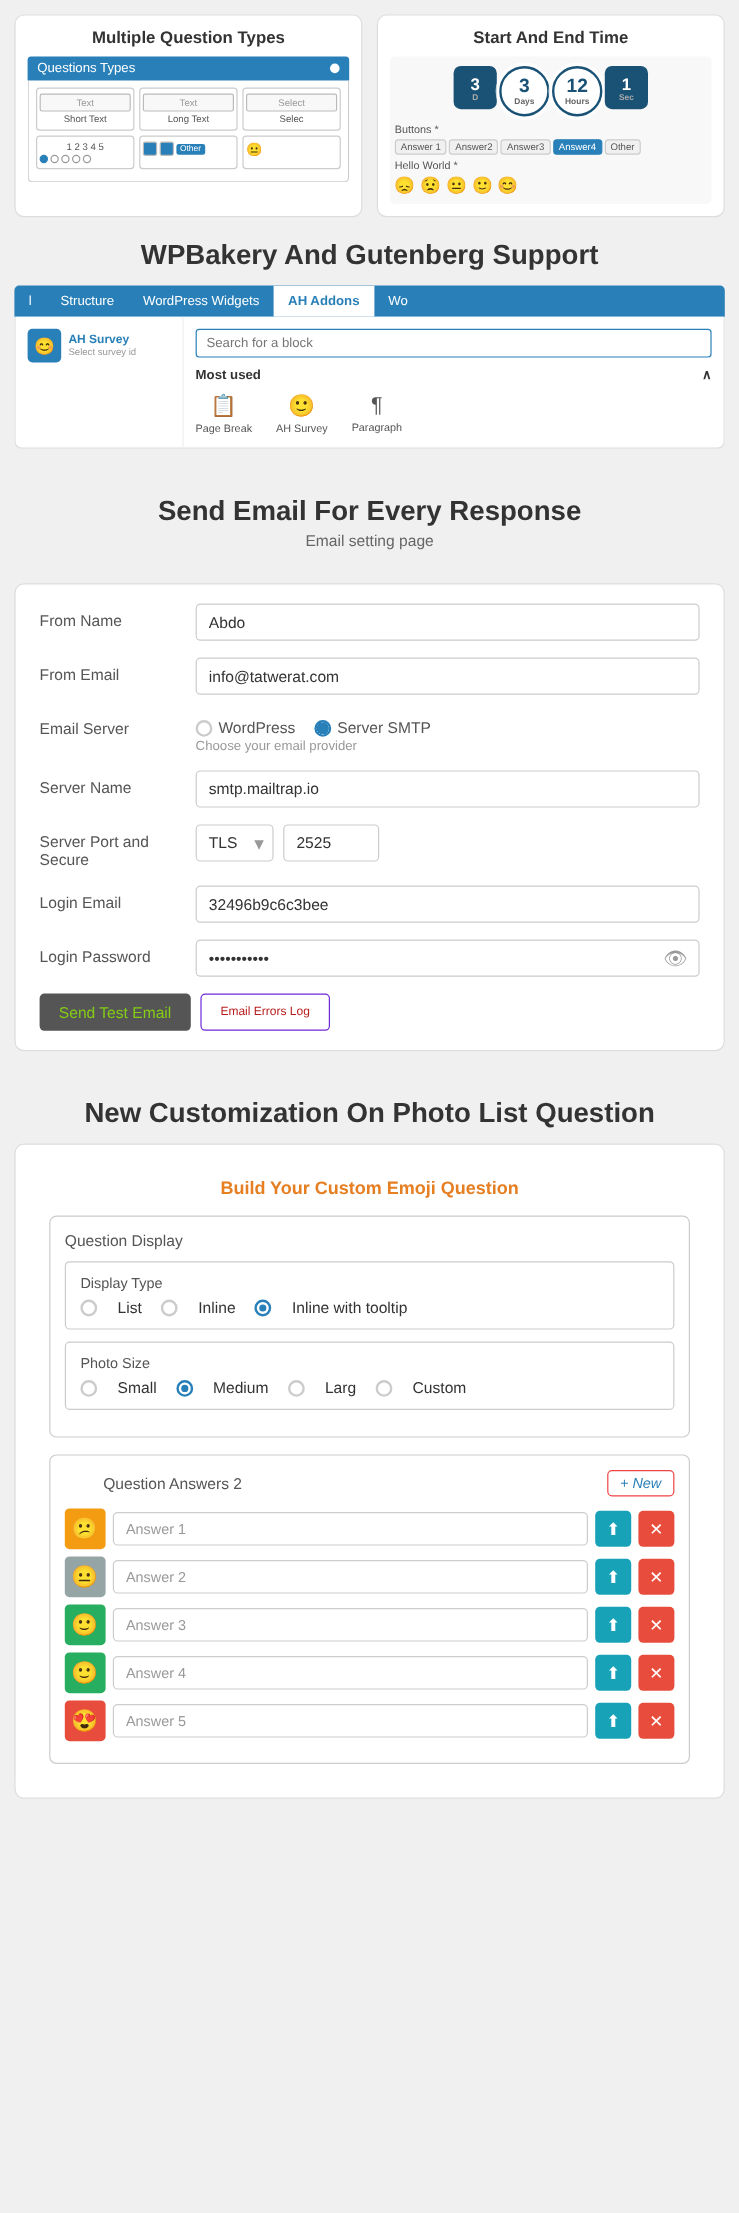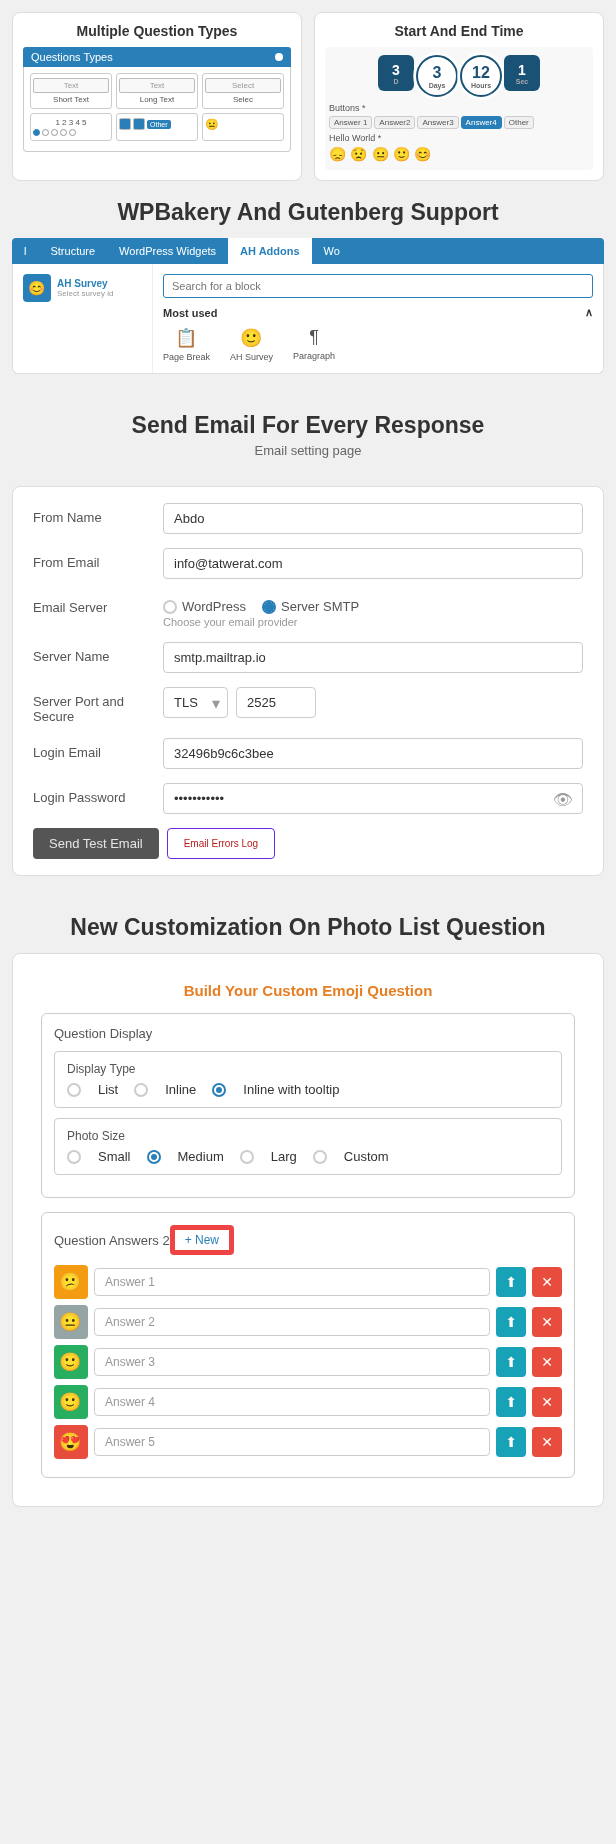--- a/index.html
+++ b/index.html
@@ -428,21 +428,21 @@
       font-size: 16px;
       cursor: pointer;
     }
     .form-actions {
       display: flex;
       gap: 8px;
       margin-top: 8px;
     }
     .btn-dark {
       background: #555;
-      color: #e5e5e5;
+      color: #84cc16;
       border: none;
       border-radius: 4px;
       padding: 8px 16px;
       font-size: 13px;
       cursor: pointer;
     }
     .btn-outline-danger {
       background: #fff;
       color: #b91c1c;
       border: 1px solid #6d28d9;
@@ -523,36 +523,38 @@
       border-radius: 50%;
       position: absolute;
       top: 50%;
       left: 50%;
       transform: translate(-50%, -50%);
     }
 
     
     .answers-header {
       display: flex;
-      justify-content: flex-start;
+      justify-content: space-between;
       align-items: center;
       margin-bottom: 10px;
+      margin-left: 32px;
     }
     .answers-title {
       font-size: 13px;
       color: #555;
     }
     .btn-new {
       background: #fff;
-      border: 5px solid #ef4444;
+      border: 1px solid #ef4444;
       color: #2980b9;
       border-radius: 4px;
       padding: 3px 10px;
       font-size: 12px;
       cursor: pointer;
+      font-style: italic;
     }
     .answer-row {
       display: flex;
       align-items: center;
       gap: 6px;
       margin-bottom: 6px;
     }
     .emoji-box {
       width: 34px;
       height: 34px;

